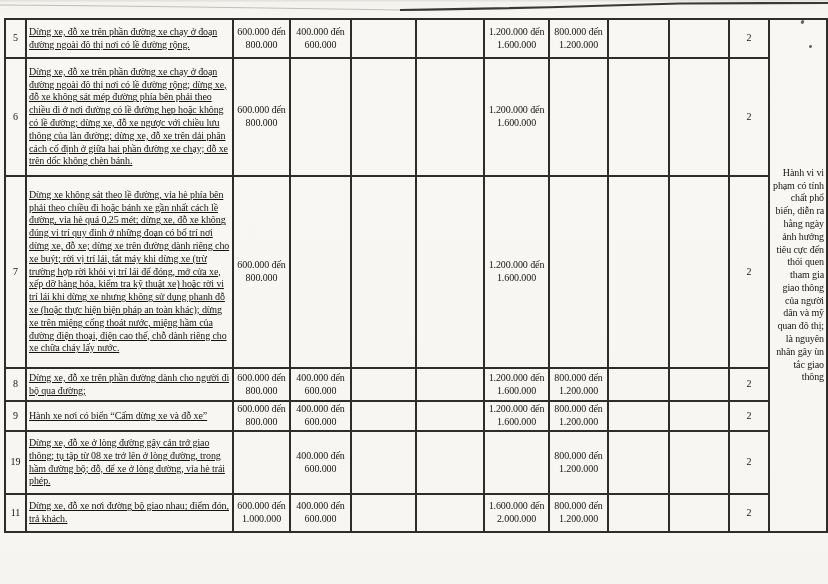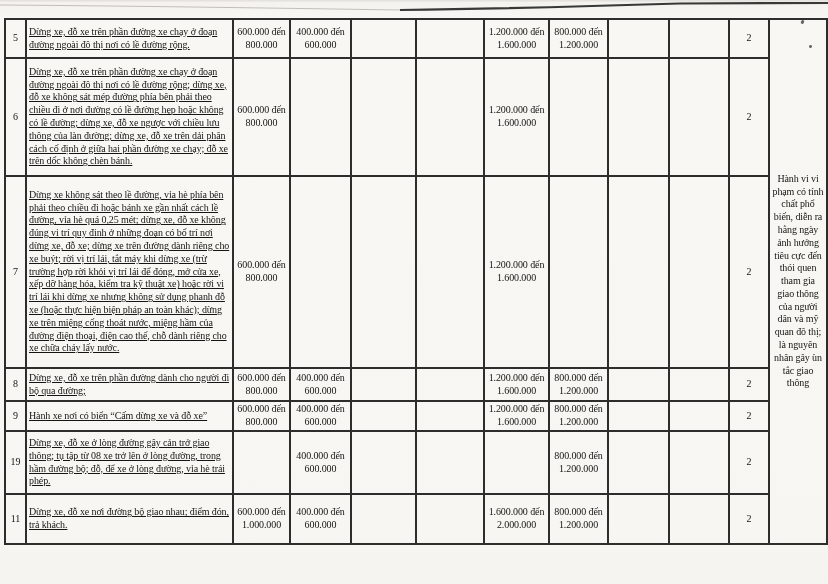--- a/index.html
+++ b/index.html
@@ -27,32 +27,32 @@
     letter-spacing: -0.1px;
     padding: 1px 2px;
     overflow: hidden;
   }
   td.c-num   { text-align: center; font-size: 10.5px; }
   td.c-desc  { text-align: left; padding: 1px 3px 1px 5px; text-decoration: underline; }
   td.c-fine  { text-align: center; padding: 1px 1px; }
   td.c-empty { }
   td.c-pts   { text-align: center; font-size: 11px; }
   td.c-note  {
-    text-align: center;
+    text-align: right;
     vertical-align: middle;
     line-height: 12.6px;
     padding: 2px 2px;
   }
   tr.r5  { height: 39px; }
   tr.r6  { height: 118px; }
   tr.r7  { height: 192px; }
   tr.r8  { height: 33px; }
   tr.r9  { height: 30px; }
   tr.r10 { height: 63px; }
-  tr.r11 { height: 50px; }
+  tr.r11 { height: 38px; }
   .scan-top {
     position: absolute; left: 0; top: 0; width: 828px; height: 18px;
     pointer-events: none;
   }
   .speck {
     position: absolute;
     background: #4a4a46;
     border-radius: 2px;
     opacity: 0.85;
   }

